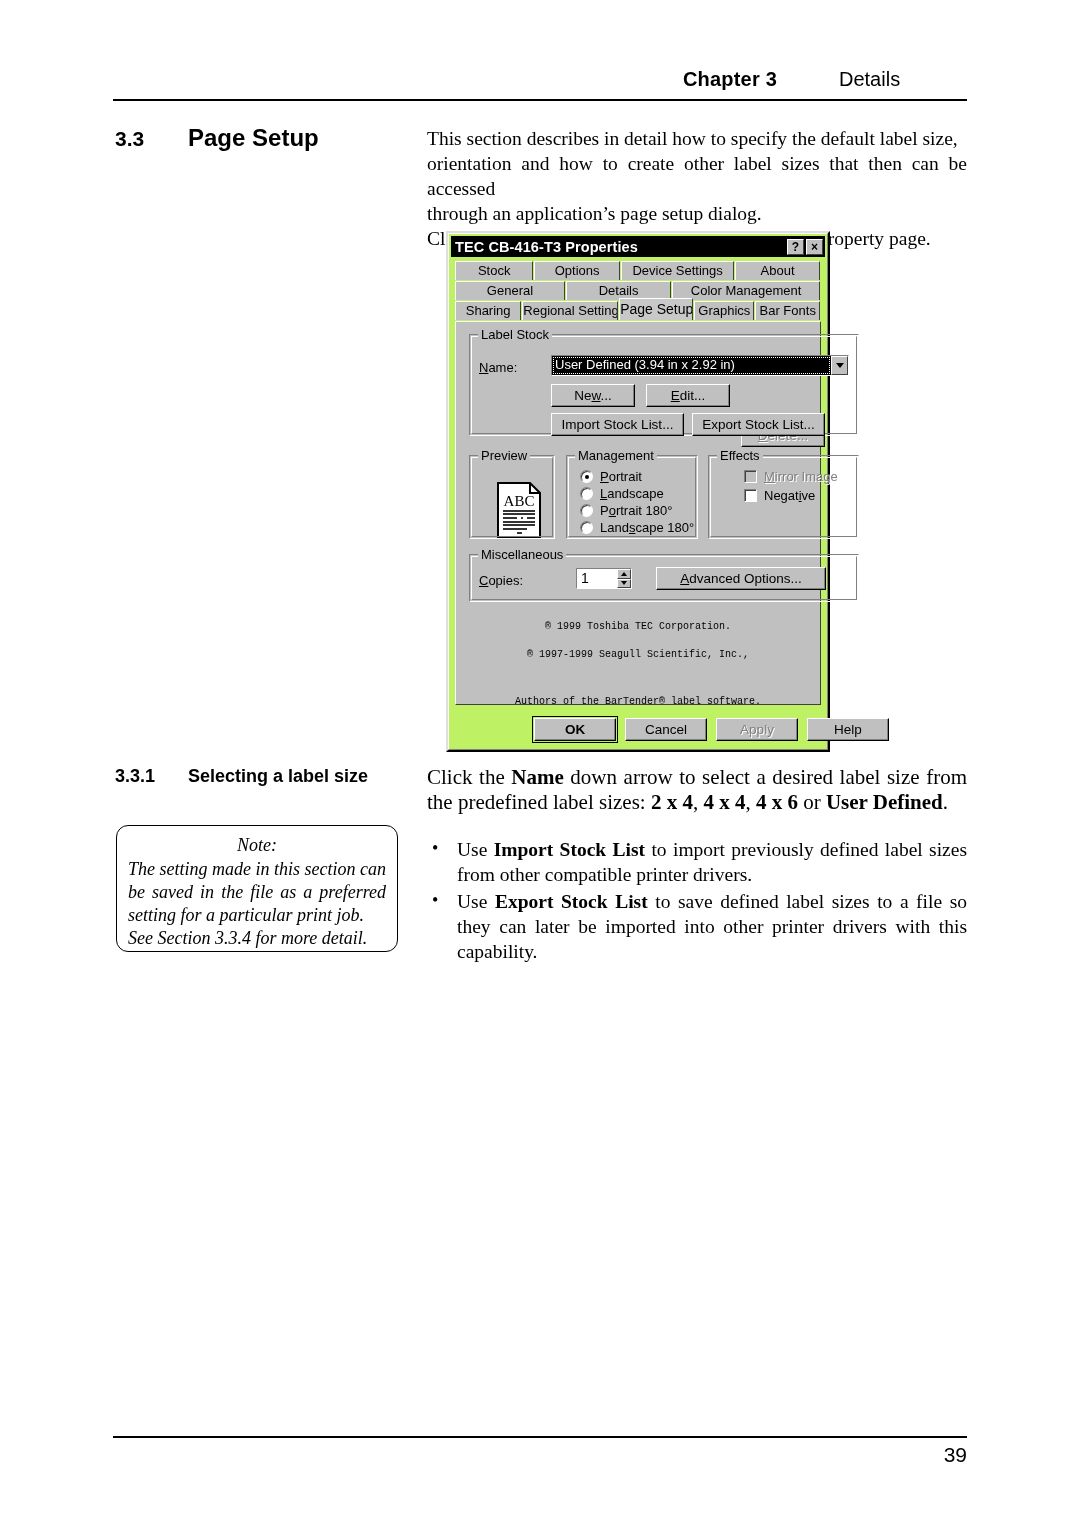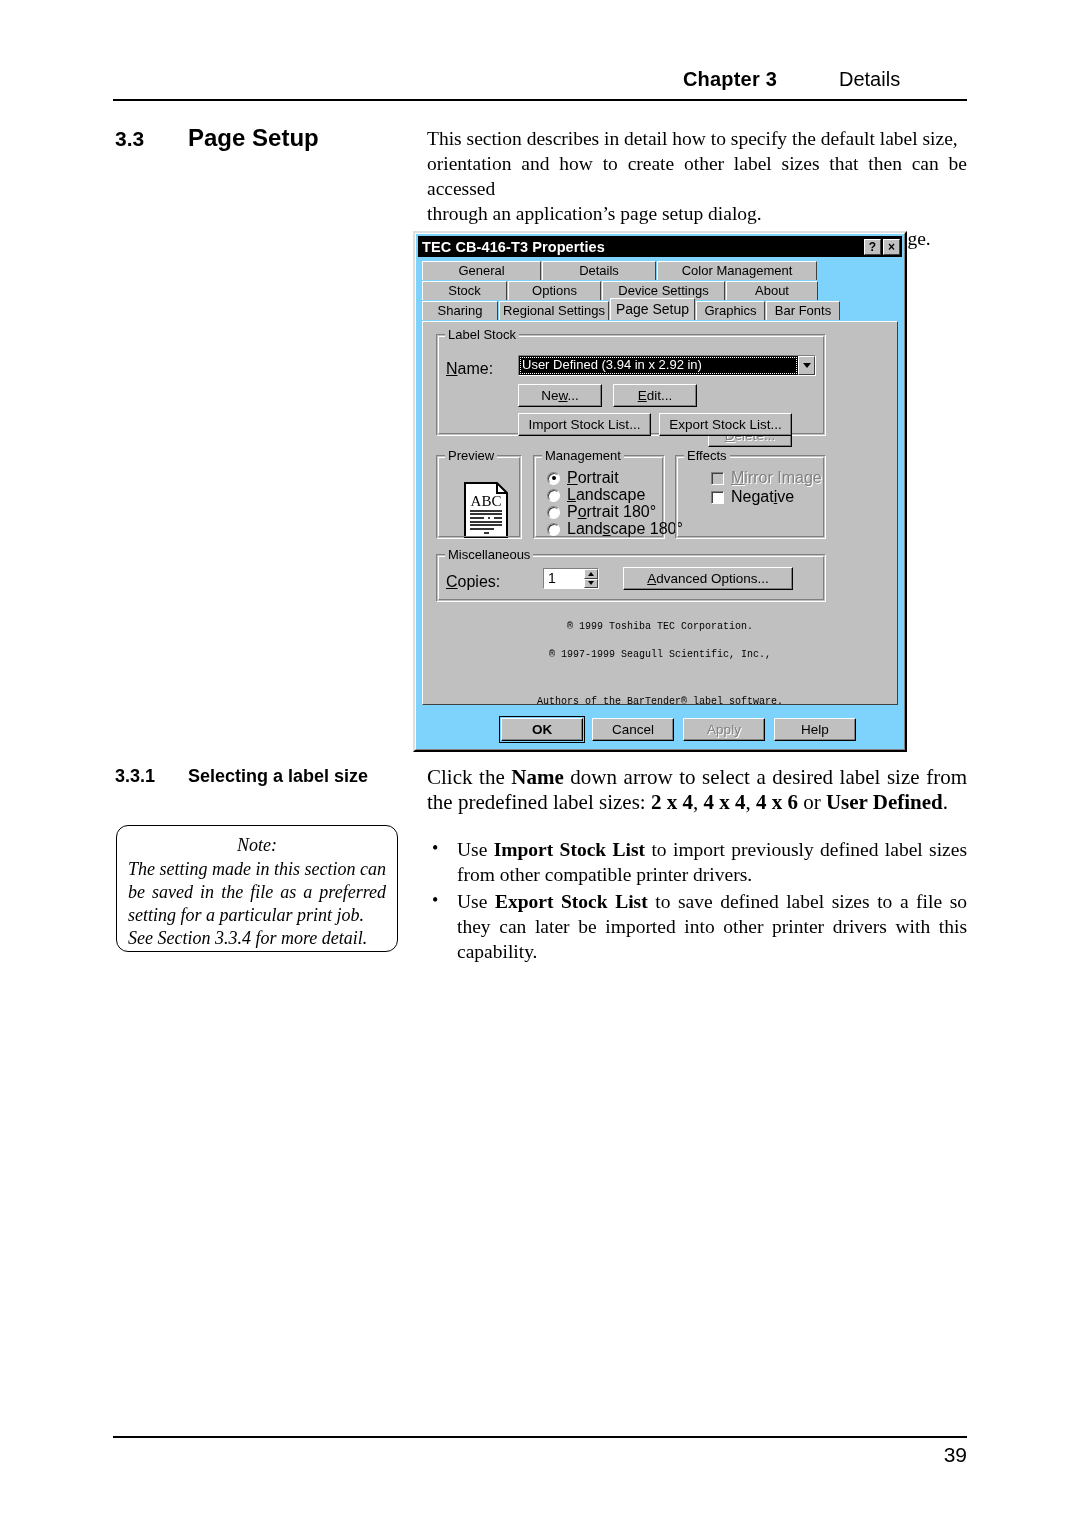--- a/index.html
+++ b/index.html
@@ -46,22 +46,22 @@
   .intro{
     position:absolute; left:427px; top:126px; width:540px;
     font-size:19.5px; line-height:25px; text-align:justify;
   }
   .intro p{ margin:0; }
   .intro .noj{ text-align:left; }
   b{ font-weight:bold; }
 
   
   .dlg{
-    position:absolute; left:413px; top:231px; width:494px; height:521px;
-    background:#7dd3fc;
+    position:absolute; left:446px; top:231px; width:384px; height:521px;
+    background:#bef264;
     border-top:2px solid #dfdfdf;
     border-left:2px solid #dfdfdf;
     border-right:2px solid #000000;
     border-bottom:2px solid #000000;
     box-sizing:border-box;
     font-family:"Liberation Sans", sans-serif;
   }
   .dlg-inner{
     position:absolute; inset:0;
     border-top:1px solid #ffffff;
@@ -126,21 +126,21 @@
     content:""; position:absolute; inset:1px;
     border-top:1px solid #ffffff; border-left:1px solid #ffffff;
     border-right:1px solid #808080; border-bottom:1px solid #808080;
     pointer-events:none;
   }
   .grp-title{
     position:absolute; top:-8px; left:8px; background:#c0c0c0;
     padding:0 3px; font-size:13px; z-index:2; white-space:nowrap;
   }
 
-  .lbl{ font-size:16px; white-space:nowrap; }
+  .lbl{ font-size:13px; white-space:nowrap; }
   u{ text-decoration:underline; }
 
   
   .combo{
     position:absolute; display:flex; align-items:stretch;
     background:#000000; box-sizing:border-box;
     border-top:1px solid #808080; border-left:1px solid #808080;
     border-right:1px solid #ffffff; border-bottom:1px solid #ffffff;
   }
   .combo-val{
@@ -298,29 +298,29 @@
  <div class="dlg-inner">
 
   <div class="titlebar">
     <span class="title-text">TEC CB-416-T3 Properties</span>
     <span class="tb-btn">?</span>
     <span class="tb-btn">×</span>
   </div>
 
   <div class="tabstrip">
     <div class="tabrow">
-      <div class="tab" style="width:119px">General</div>
-      <div class="tab" style="width:114px">Details</div>
-      <div class="tab" style="width:160px">Color Management</div>
-    </div>
-    <div class="tabrow">
       <div class="tab" style="width:85px">Stock</div>
       <div class="tab" style="width:93px">Options</div>
       <div class="tab" style="width:123px">Device Settings</div>
       <div class="tab" style="width:92px">About</div>
+    </div>
+    <div class="tabrow">
+      <div class="tab" style="width:119px">General</div>
+      <div class="tab" style="width:114px">Details</div>
+      <div class="tab" style="width:160px">Color Management</div>
     </div>
     <div class="tabrow">
       <div class="tab" style="width:76px">Sharing</div>
       <div class="tab" style="width:110px">Regional Settings</div>
       <div class="tab sel" style="width:85px">Page Setup</div>
       <div class="tab" style="width:69px">Graphics</div>
       <div class="tab" style="width:74px">Bar Fonts</div>
     </div>
   </div>
 

